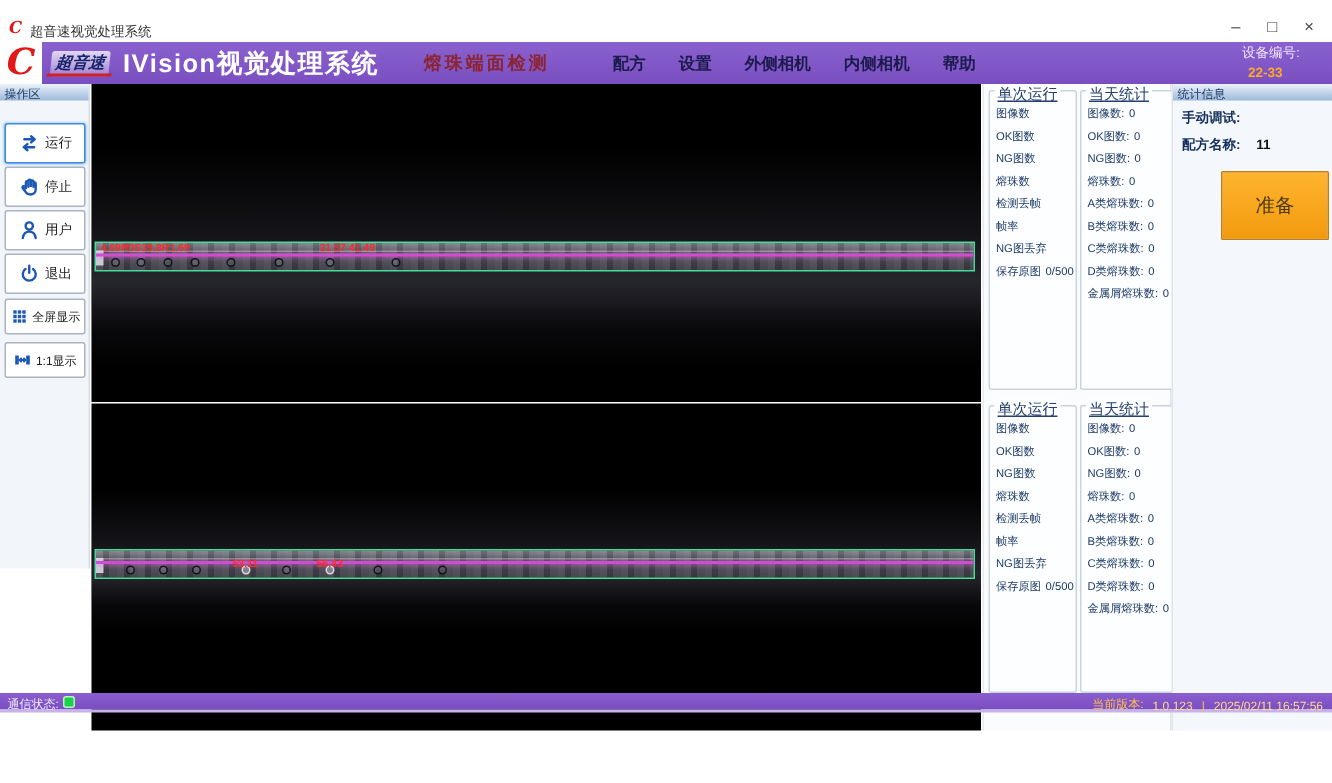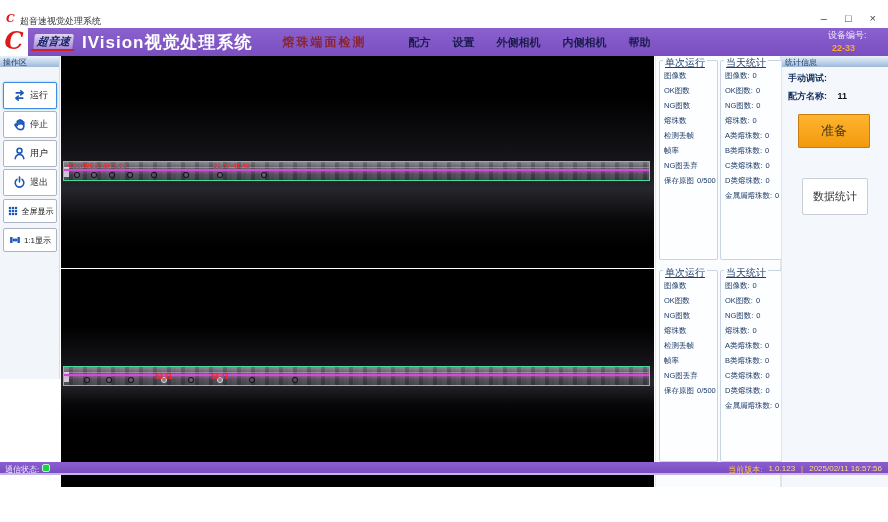--- a/index.html
+++ b/index.html
@@ -71,32 +71,32 @@
   .gb.c-right { left:64px; width:64px; }
   .gb.r-top    { top:4px;  height:200px; }
   .gb.r-bottom { top:214px; height:192px; }
   .stat-row { display:flex; align-items:center; padding-left:4px; line-height:15px; font-size:7.5px; color:#1c3a66; white-space:nowrap; }
   .stat-value { margin-left:3px; }
 
   
   .info { position:absolute; left:781px; top:56px; width:107px; height:431px; background:#f4f7fb; border-left:1px solid #e0e4ea; }
   .info-row { margin:5px 6px 0; font-size:9px; font-weight:bold; color:#16305e; }
   .info-row .val { margin-left:8px; color:#111; }
-  .prepare-btn { position:absolute; left:16px; top:58px; width:72px; height:34px;
+  .prepare-btn { position:absolute; left:32px; top:58px; width:72px; height:46px;
                  background:linear-gradient(180deg,#ffb42e,#f29a0e); border:1px solid #c87d10; border-radius:1px;
                  font-size:13px; color:#4a3a10; cursor:pointer; font-family:inherit; }
   .data-btn { position:absolute; left:20px; top:122px; width:66px; height:37px; background:#fff; border:1px solid #c8cdd6; border-radius:2px;
               font-size:11px; color:#333; cursor:pointer; font-family:inherit; }
 
   
   .statusbar { position:absolute; left:0; top:462px; width:888px; height:13px;
                background:linear-gradient(180deg,#8a5ecf,#7a4ec0); border-bottom:2px solid #c7b3ea; font-size:8px; }
   .comm-label { position:absolute; left:5px; top:2px; color:#f2ecff; }
   .comm-dot { position:absolute; left:42px; top:2px; width:8px; height:8px; background:#19d247; border:1px solid #bdf2c9; border-radius:2px; }
-  .version { position:absolute; right:6px; top:2px; color:#ffc04d; display:flex; gap:6px; }
+  .version { position:absolute; right:6px; top:2px; color:#ffc04d; display:flex; gap:6px;align-items:flex-end; }
   .version .v-val { color:#ffd98f; }
 </style>
 </head>
 <body>
 
 <div class="titlebar">
   <span class="app-icon">C</span>
   <span class="win-title">超音速视觉处理系统</span>
   <div class="win-controls">
     <span>–</span>
@@ -421,21 +421,20 @@
   <div class="panel-caption">统计信息</div>
   <div class="info-row">
     <span>手动调试:</span>
     <span class="val"></span>
   </div>
   <div class="info-row">
     <span>配方名称:</span>
     <span class="val">11</span>
   </div>
   <button class="prepare-btn">准备</button>
-  <button class="data-btn">数据统计</button>
 </div>
 
 <div class="statusbar">
   <span class="comm-label">通信状态:</span>
   <span class="comm-dot"></span>
   <div class="version">
     <span>当前版本:</span>
     <span class="v-val">1.0.123</span>
     <span>|</span>
     <span class="v-val">2025/02/11  16:57:56</span>

